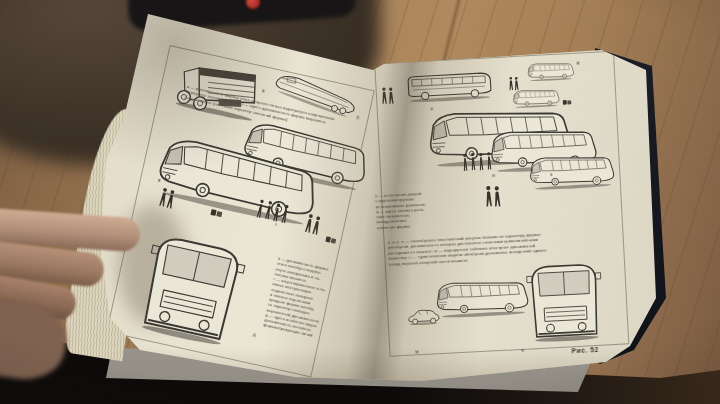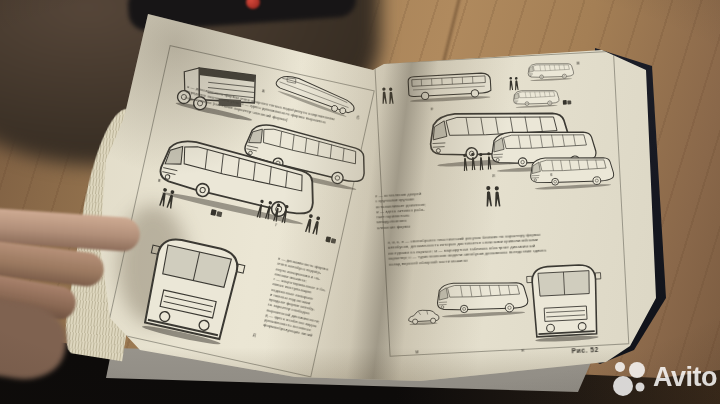--- a/index.html
+++ b/index.html
@@ -305,24 +305,13 @@
 
   <div>
     <div class="finger f1"></div>
     <div class="finger f2"></div>
     <div class="finger f3"></div>
     <div class="abs palm"></div>
   </div>
 
   <div class="abs vignette"></div>
 
-  <div class="abs watermark">
-    <svg width="38" height="38" viewBox="0 0 38 38">
-      <g fill="rgba(255,255,255,.82)">
-        <circle cx="10" cy="9" r="5"></circle>
-        <circle cx="27" cy="12" r="8"></circle>
-        <circle cx="13" cy="28" r="10"></circle>
-        <circle cx="30" cy="29" r="4.5"></circle>
-      </g>
-    </svg>
-    <span class="wm-text">Avito</span>
-  </div>
 </div>
 
 </body></html>

